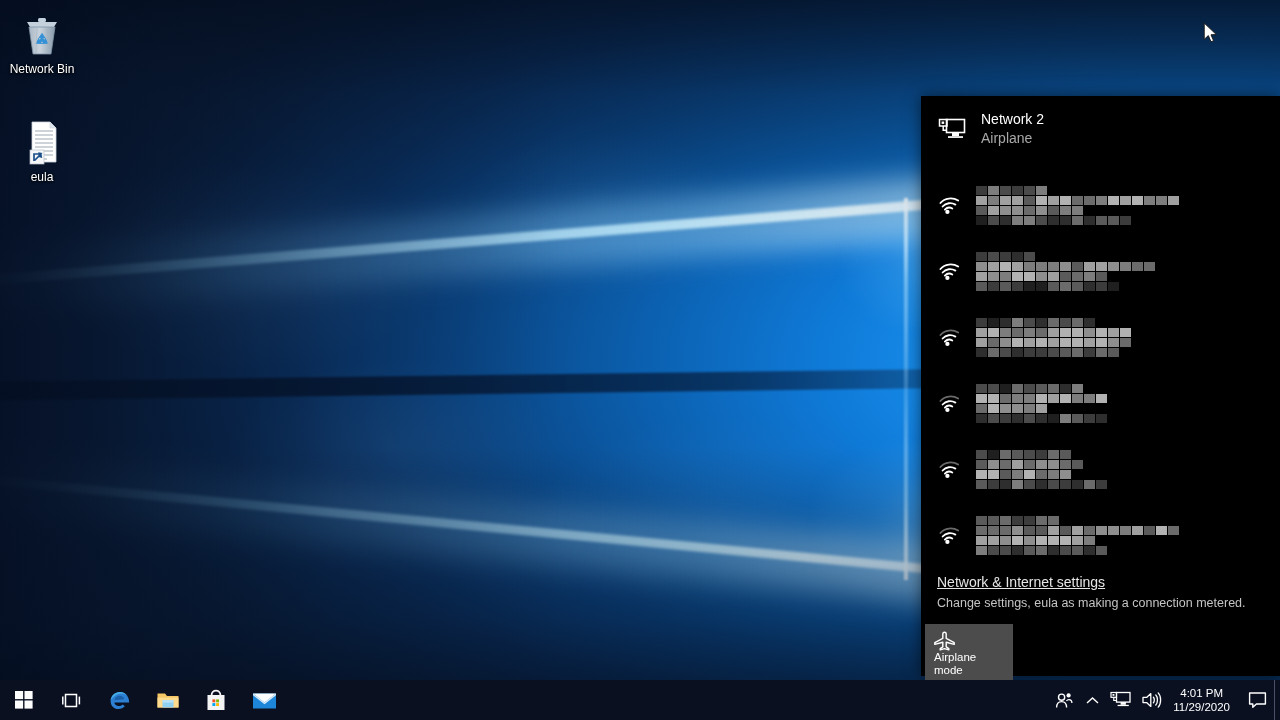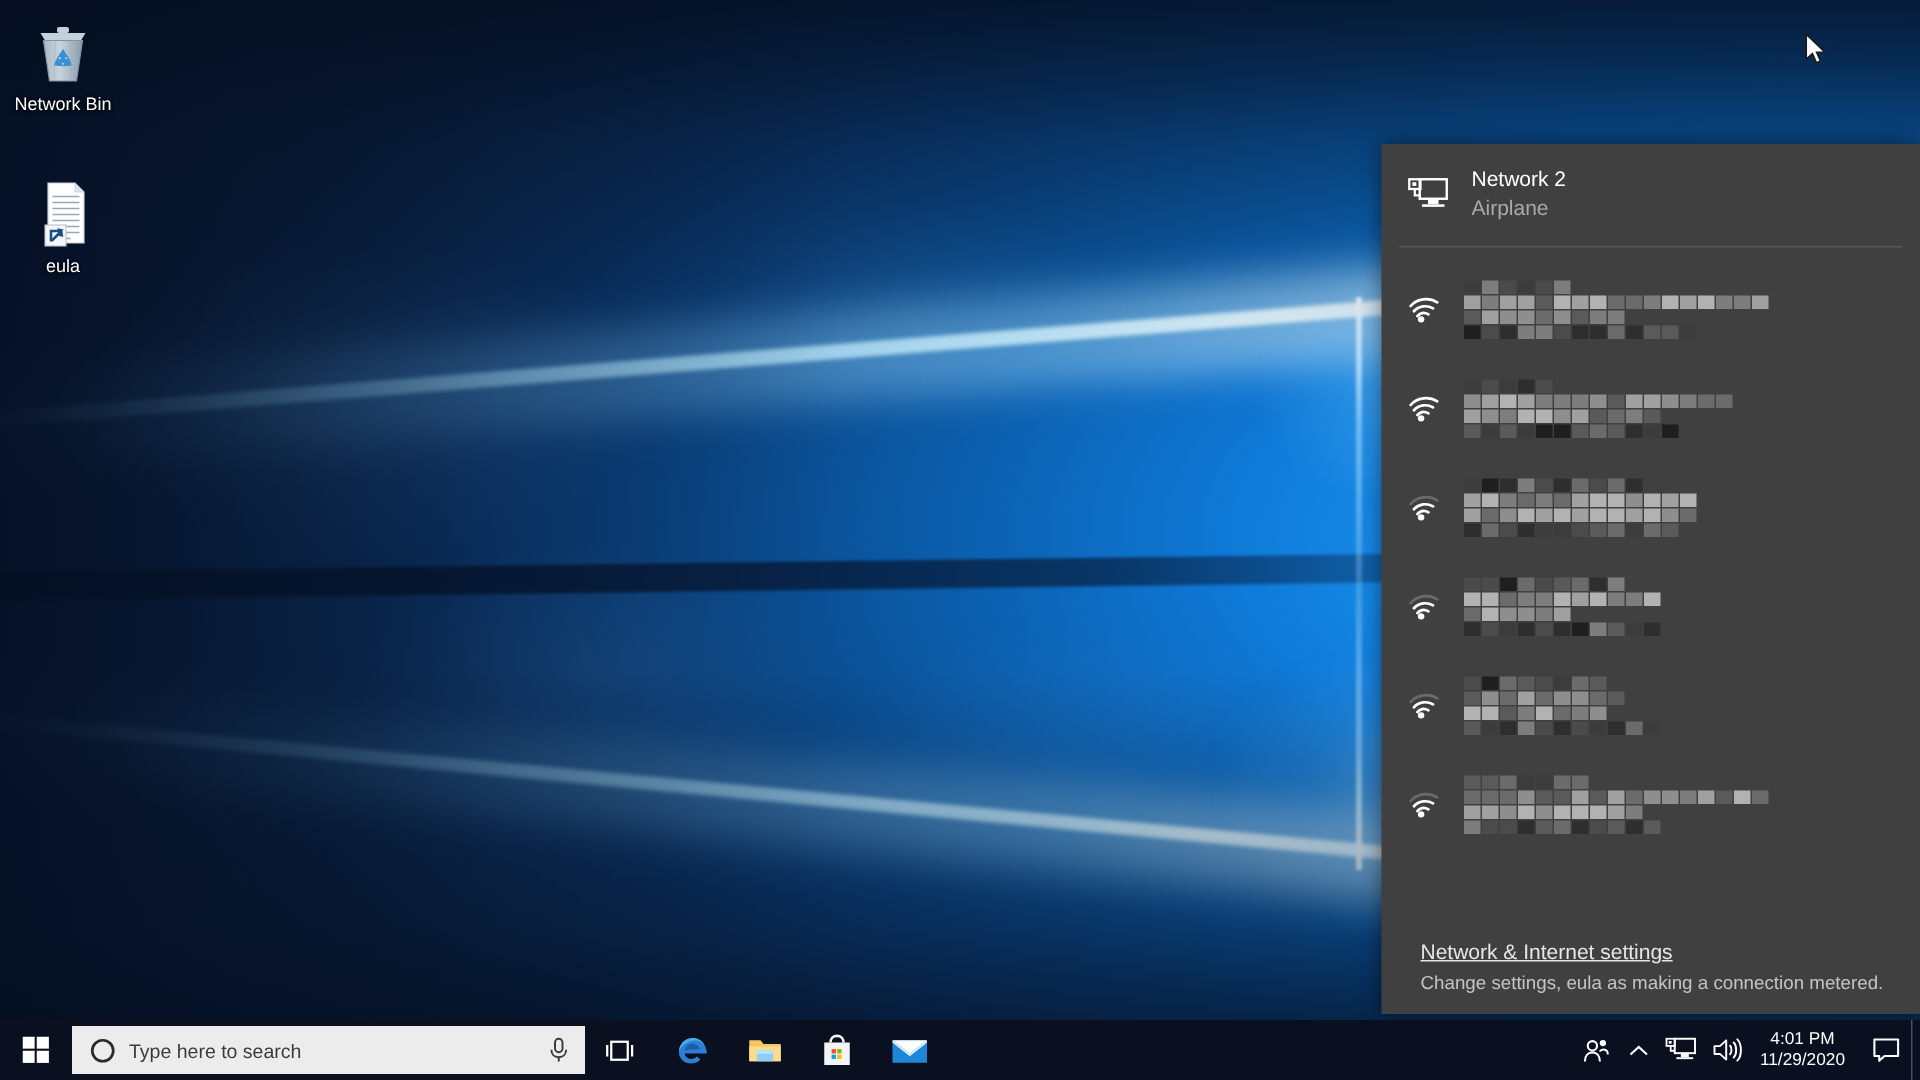--- a/index.html
+++ b/index.html
@@ -194,21 +194,21 @@
     word-wrap: break-word;
   }
 
   
   #flyout {
     position: absolute;
     left: 921px;
     top: 96px;
     width: 359px;
     height: 580px;
-    background: #404040;
+    background: #000000;
     display: flex;
     flex-direction: column;
     box-shadow: 0 0 14px rgba(0,0,0,.55);
   }
 
   .fly-header {
     display: flex;
     align-items: center;
     padding: 14px 16px 10px 16px;
     gap: 14px;
@@ -246,21 +246,21 @@
 
   
   .ssid-redact {
     display: flex;
     flex-direction: column;
     gap: 1px;
   }
   .ssid-redact .rrow { display: flex; gap: 1px; }
   .ssid-redact .px { height: 9px; }
 
-  .fly-settings { padding: 4px 16px 12px 16px; margin-left: 10px; }
+  .fly-settings { padding: 4px 16px 12px 16px; }
   .set-link {
     color: #e6e6e6;
     font-size: 14px;
     line-height: 20px;
     text-decoration: underline;
     cursor: pointer;
     display: inline-block;
   }
   .set-desc {
     color: #c4c4c4;
@@ -864,47 +864,44 @@
       </div>
 
     <div class="fly-settings">
       <span class="set-link">Network &amp; Internet settings</span>
       <div class="set-desc">Change settings, eula as making a connection metered.</div>
     </div>
 
     <div class="tile-row">
 
 
+      <div class="tile">
+        <div class="t-ic">
+          <svg width="22" height="20" viewBox="0 0 22 20">
+            <path d="M10.5,1.2 C11.6,1.2 12.2,2.0 12.2,3.2 L12.2,7.4 L20.2,11.6 L20.2,13.4 L12.2,11.3 L12.2,15.8 L14.8,17.6 L14.8,18.9 L10.5,17.7 L6.2,18.9 L6.2,17.6 L8.8,15.8 L8.8,11.3 L0.8,13.4 L0.8,11.6 L8.8,7.4 L8.8,3.2 C8.8,2.0 9.4,1.2 10.5,1.2 Z" fill="none" stroke="#ffffff" stroke-width="1.4" stroke-linejoin="round"></path>
+          </svg>
+        </div>
+        <div class="t-lb">Airplane mode</div>
+      </div>
 
 
     </div>
   </div>
 
   <div id="taskbar">
 
     <div id="start-btn">
       <svg width="18" height="18" viewBox="0 0 18 18">
         <rect x="0" y="0" width="8.1" height="8.1" fill="#ffffff"></rect>
         <rect x="9.5" y="0" width="8.1" height="8.1" fill="#ffffff"></rect>
         <rect x="0" y="9.5" width="8.1" height="8.1" fill="#ffffff"></rect>
         <rect x="9.5" y="9.5" width="8.1" height="8.1" fill="#ffffff"></rect>
       </svg>
     </div>
 
-    <div id="searchbox">
-      <svg width="17" height="17" viewBox="0 0 17 17">
-        <circle cx="8.5" cy="8.5" r="7" fill="none" stroke="#2b2b2b" stroke-width="1.8"></circle>
-      </svg>
-      <span class="s-ph">Type here to search</span>
-      <svg width="15" height="18" viewBox="0 0 15 18">
-        <rect x="5" y="1.5" width="5" height="9" rx="2.5" fill="none" stroke="#3b3b3b" stroke-width="1.3"></rect>
-        <path d="M2.6,8.8 C2.6,12.2 4.8,13.8 7.5,13.8 C10.2,13.8 12.4,12.2 12.4,8.8" fill="none" stroke="#3b3b3b" stroke-width="1.3"></path>
-        <line x1="7.5" y1="13.8" x2="7.5" y2="16.6" stroke="#3b3b3b" stroke-width="1.3"></line>
-      </svg>
-    </div>
 
     <div class="tb-btn">
       <svg width="20" height="17" viewBox="0 0 20 17">
         <rect x="3.5" y="2.5" width="11" height="12" fill="none" stroke="#ffffff" stroke-width="1.5"></rect>
         <line x1="0.8" y1="4.6" x2="0.8" y2="12.4" stroke="#ffffff" stroke-width="1.5"></line>
         <line x1="17.4" y1="4.6" x2="17.4" y2="12.4" stroke="#ffffff" stroke-width="1.5"></line>
       </svg>
     </div>
 
     <div class="tb-btn">

